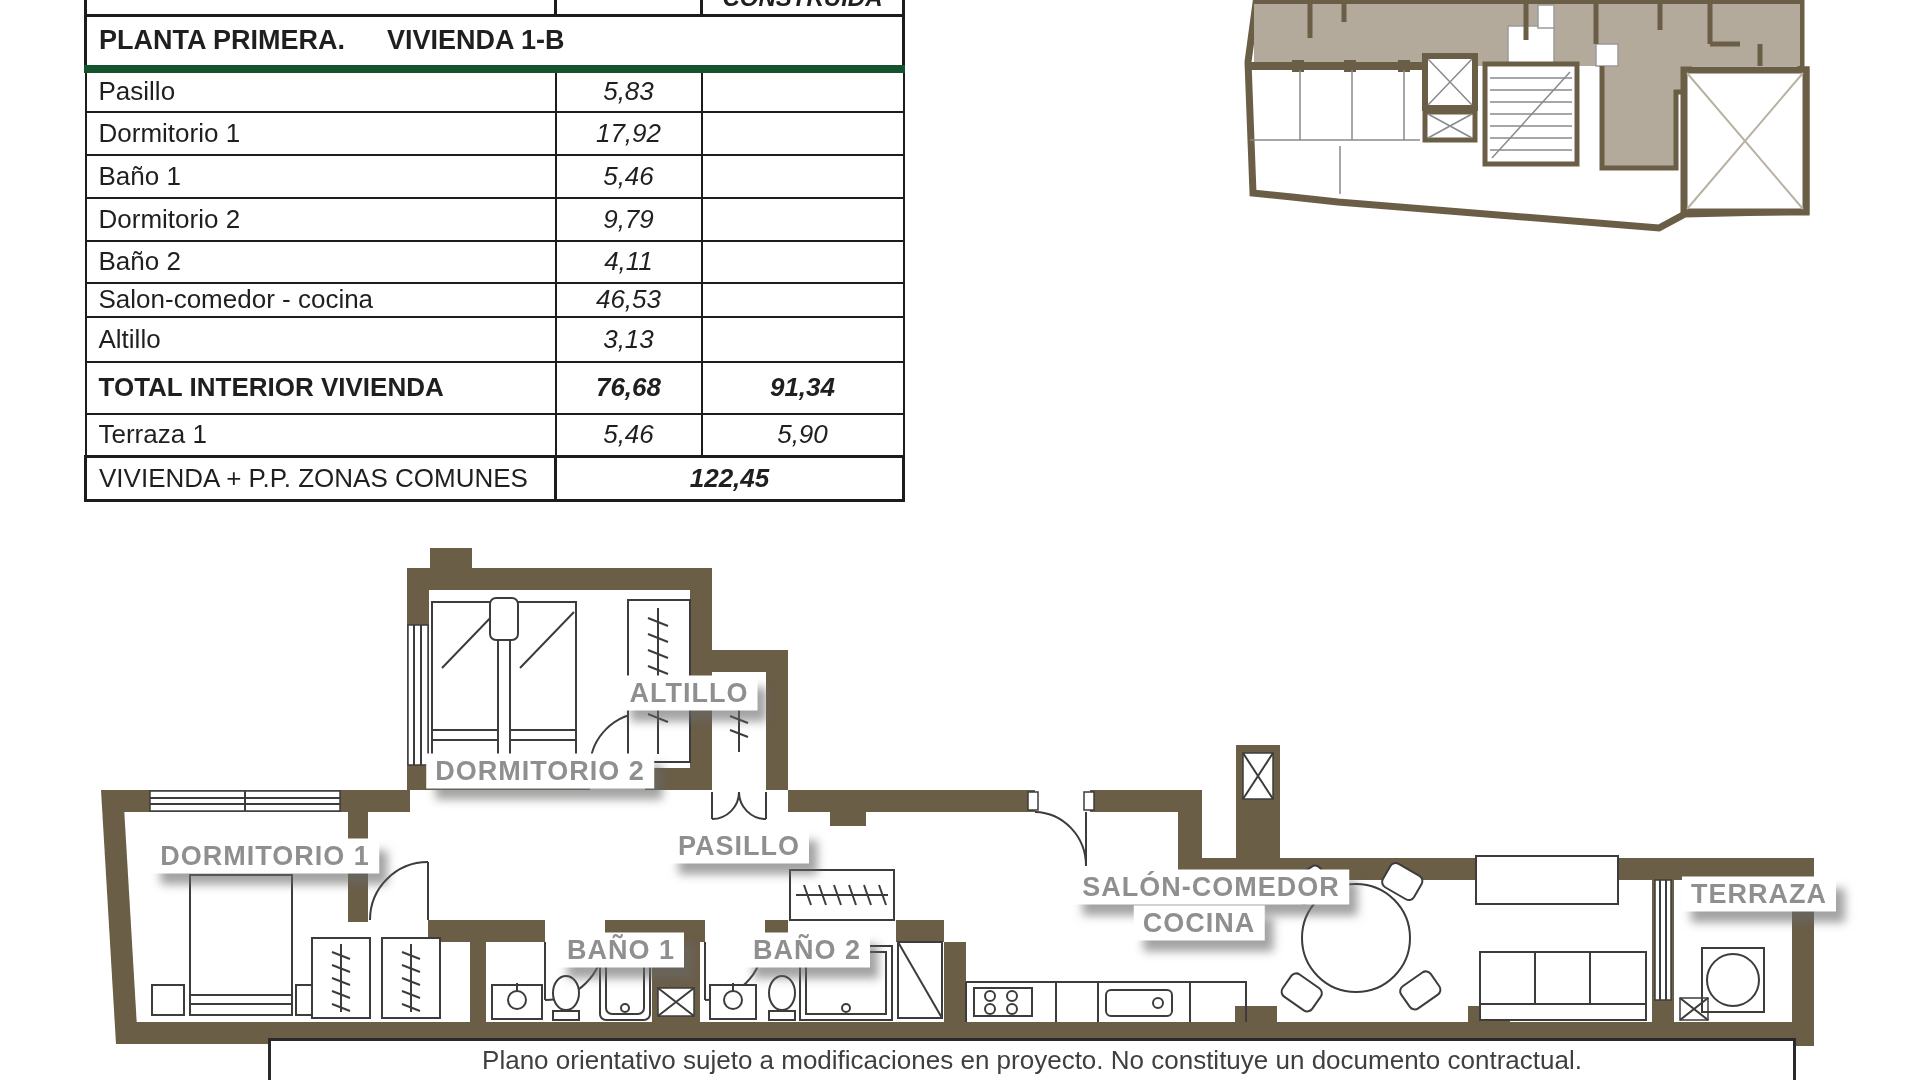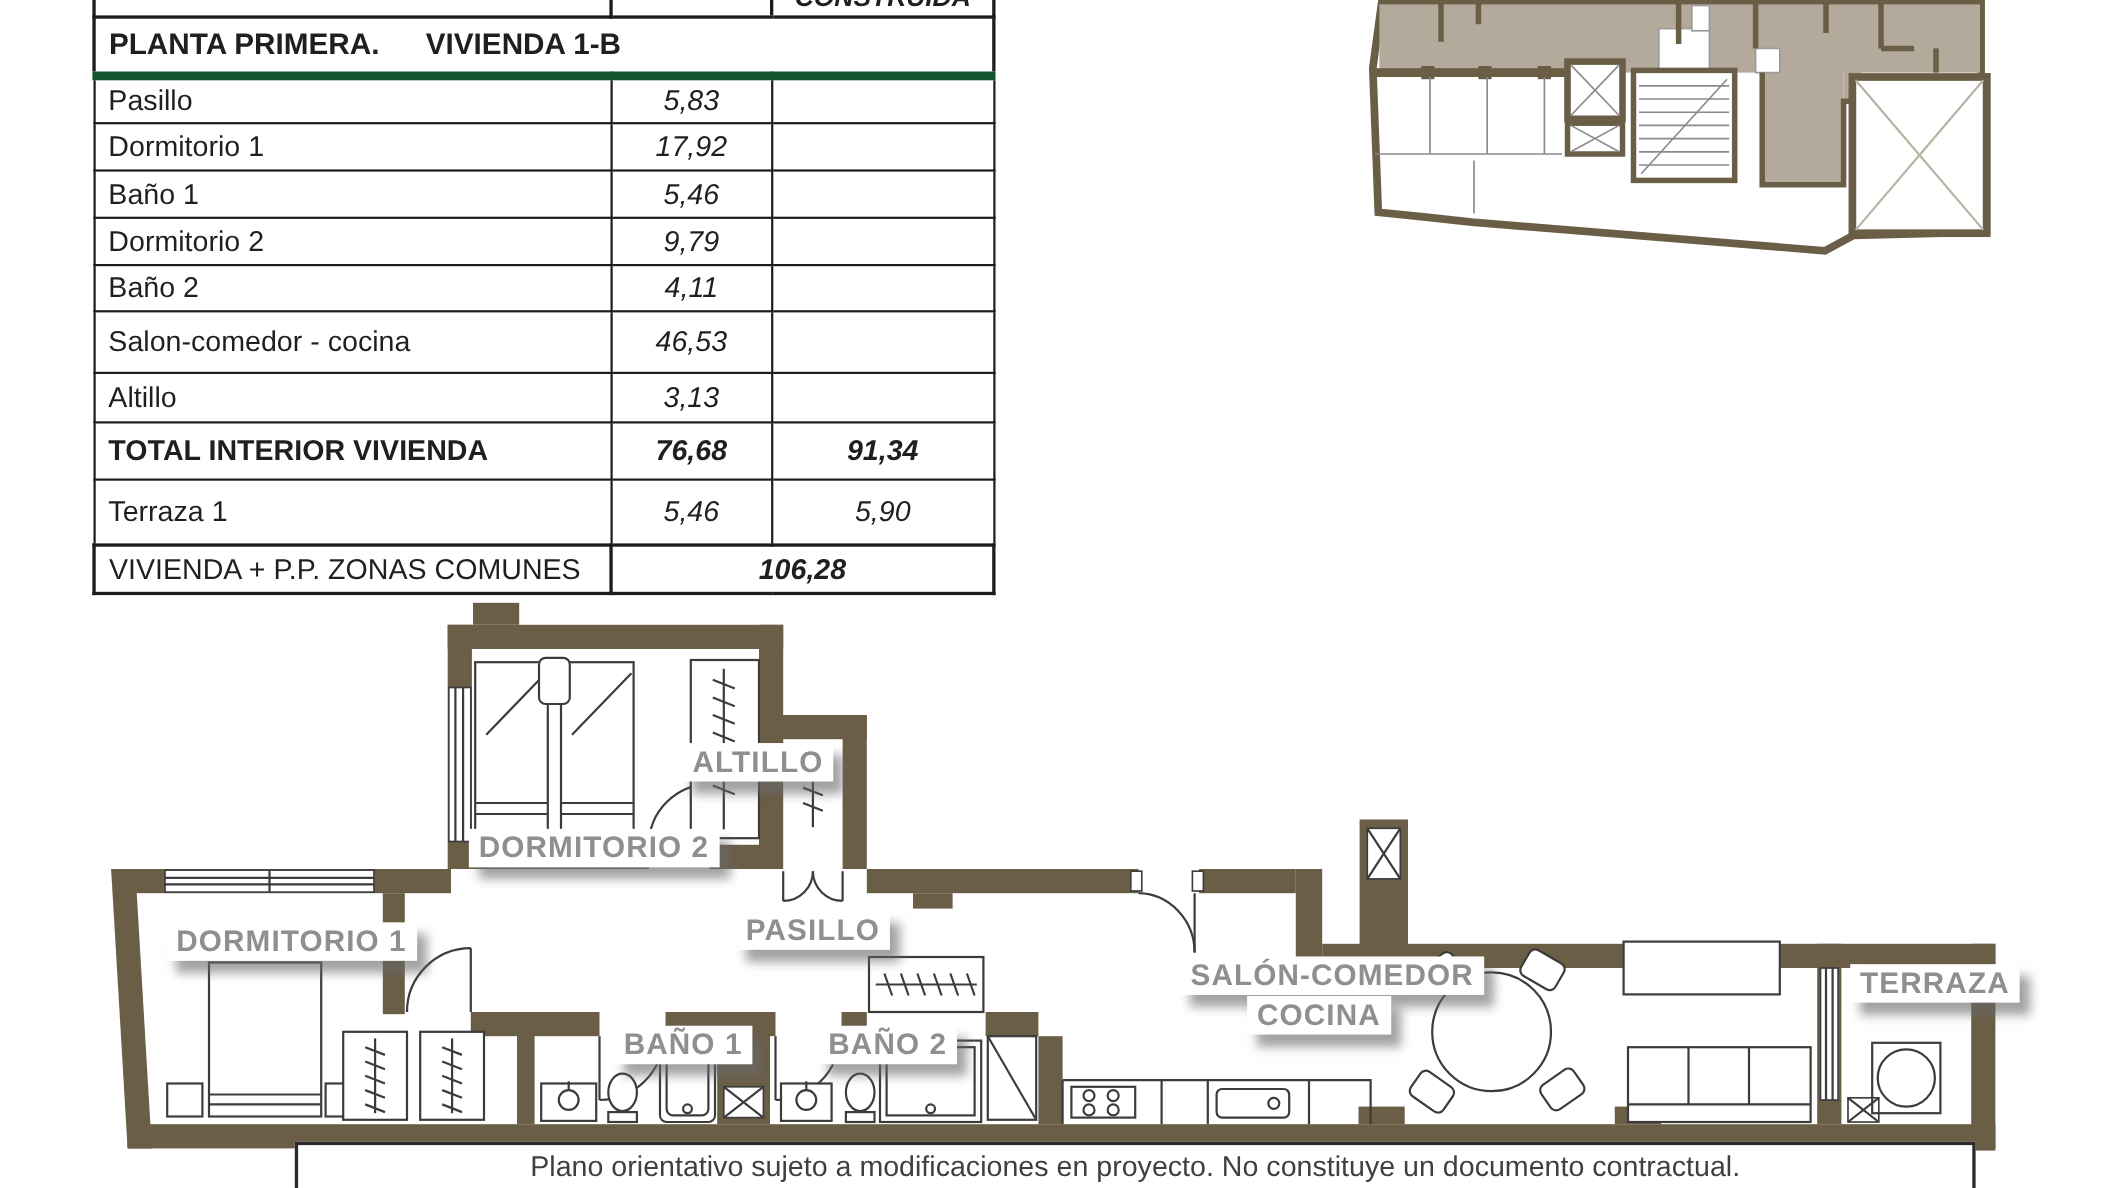--- a/index.html
+++ b/index.html
@@ -77,43 +77,43 @@
   <tr style="height:43px">
     <td class="name">Dormitorio 2</td>
     <td class="val">9,79</td>
     <td class="val"></td>
   </tr>
   <tr style="height:42px">
     <td class="name">Baño 2</td>
     <td class="val">4,11</td>
     <td class="val"></td>
   </tr>
-  <tr style="height:56px">
+  <tr style="height:34px">
     <td class="name">Salon-comedor - cocina</td>
     <td class="val">46,53</td>
     <td class="val"></td>
   </tr>
   <tr style="height:45px">
     <td class="name">Altillo</td>
     <td class="val">3,13</td>
     <td class="val"></td>
   </tr>
   <tr class="bold" style="height:52px">
     <td class="name">TOTAL INTERIOR VIVIENDA</td>
     <td class="val">76,68</td>
     <td class="val">91,34</td>
   </tr>
-  <tr style="height:60px">
+  <tr style="height:43px">
     <td class="name">Terraza 1</td>
     <td class="val">5,46</td>
     <td class="val">5,90</td>
   </tr>
   <tr style="height:44px">
     <td class="name outer">VIVIENDA + P.P. ZONAS COMUNES</td>
-    <td class="val outer" colspan="2" style="font-weight:bold">106,28</td>
+    <td class="val outer" colspan="2" style="font-weight:bold">122,45</td>
   </tr>
 </tbody>
   </table>
 
 <svg class="plan-svg" width="1920" height="1080" viewBox="0 0 1920 1080">
 
   <g transform="translate(1240,0)">
     <path d="M16,3 L561,3 L561,70 L566,70 L566,211 L445,214 L419,228 L98,202 L52,197 L13,193 L8,62 Z" fill="#ffffff" stroke="#6b5e47" stroke-width="7"></path>
     <g>
       <rect class="taupe" x="14" y="4" width="546" height="62"></rect>

